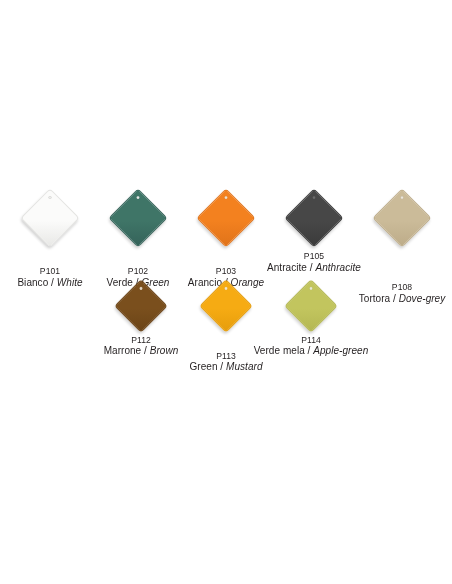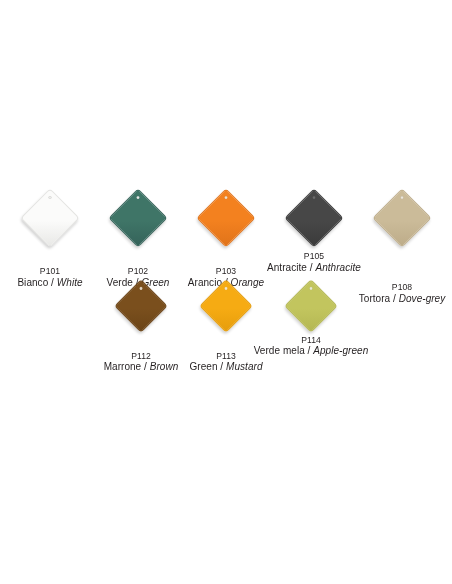--- a/index.html
+++ b/index.html
@@ -151,21 +151,21 @@
         </div>
       </div>
     </div>
     <div class="swatch-row row-2">
       <div class="swatch-cell" style="width: 85px;">
         <div class="chip-area" style="height: 57.7396px; width: 57.7396px;">
           <div class="chip" title="P112 Marrone / Brown" style="width: 38px; height: 38px; background: linear-gradient(135deg, rgb(122, 79, 29) 0%, rgb(122, 79, 29) 55%, rgb(107, 68, 23) 100%); border: 1px solid rgb(107, 68, 23); box-shadow: rgba(0, 0, 0, 0.18) 1px 2px 3px;">
             <div class="chip-hole" style="width: 3px; height: 3px; left: 4px; top: 4px; background: rgb(229, 214, 194);"></div>
           </div>
         </div>
-        <div class="chip-label" style="margin-top: 16px;">
+        <div class="chip-label" style="margin-top: 0;">
           <div class="chip-code">P112</div>
           <div class="chip-names"><span>Marrone</span><span class="sep"> / </span><span class="name-en">Brown</span></div>
         </div>
       </div>
       <div class="swatch-cell" style="width: 85px;">
         <div class="chip-area" style="height: 57.7396px; width: 57.7396px;">
           <div class="chip" title="P113 Senape / Mustard" style="width: 38px; height: 38px; background: linear-gradient(135deg, rgb(246, 171, 19) 0%, rgb(246, 171, 19) 55%, rgb(230, 157, 12) 100%); border: 1px solid rgb(230, 157, 12); box-shadow: rgba(0, 0, 0, 0.18) 1px 2px 3px;">
             <div class="chip-hole" style="width: 3px; height: 3px; left: 4px; top: 4px; background: rgb(253, 238, 201);"></div>
           </div>
         </div>

